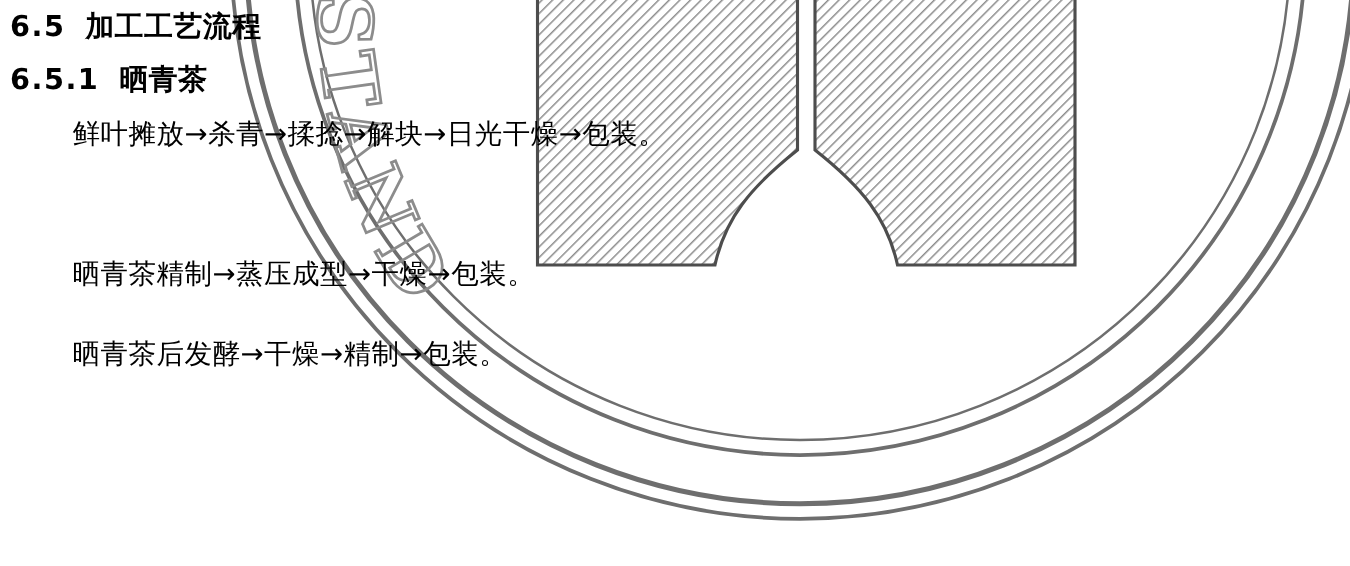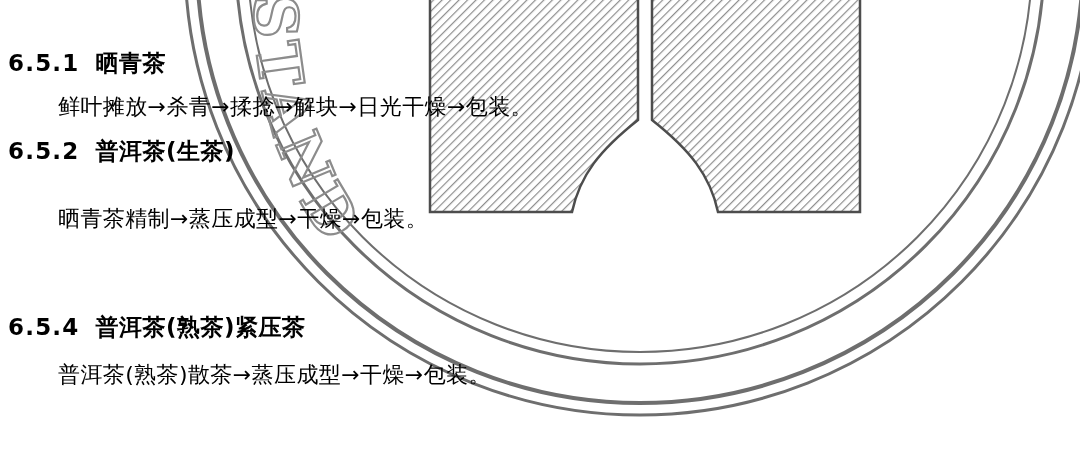--- a/index.html
+++ b/index.html
@@ -95,31 +95,28 @@
     <g>
       <path id="arcpath" d="M 255 -10 A 420 420 0 0 0 330 250" fill="none"></path>
       <text font-family="DejaVu Serif, Liberation Serif, serif" font-size="60" font-weight="bold" fill="none" stroke="#8c8c8c" stroke-width="2.2" letter-spacing="6">
         <textPath href="#arcpath" startOffset="2%">STANDARDS</textPath>
       </text>
     </g>
   </svg>
 
   <div id="doc-text">
 
+    <div class="line heading" style="left:8px; top:6px;">
+      <span class="num">6.5</span><span class="gap"></span><span>加工工艺流程</span>
+    </div>
 
     <div class="line heading" style="left:8px; top:48px;text-align:center;">
       <span class="num">6.5.1</span><span class="gap"></span><span>晒青茶</span>
     </div>
     <div class="line body-line" style="left:58px; top:92px;">鲜叶摊放→杀青→揉捻→解块→日光干燥→包装。</div>
 
-    <div class="line heading" style="left:8px; top:136px;">
-      <span class="num">6.5.2</span><span class="gap"></span><span>普洱茶(生茶)</span>
-    </div>
     <div class="line body-line" style="left:58px; top:192px;margin-top:12px;">晒青茶精制→蒸压成型→干燥→包装。</div>
 
+    <div class="line body-line" style="left:58px; top:268px;">晒青茶后发酵→干燥→精制→包装。</div>
 
-    <div class="line heading" style="left:8px; top:312px;">
-      <span class="num">6.5.4</span><span class="gap"></span><span>普洱茶(熟茶)紧压茶</span>
-    </div>
-    <div class="line body-line" style="left:58px; top:360px;">普洱茶(熟茶)散茶→蒸压成型→干燥→包装。</div>
 
   </div>
 </div>
 
 </body></html>

